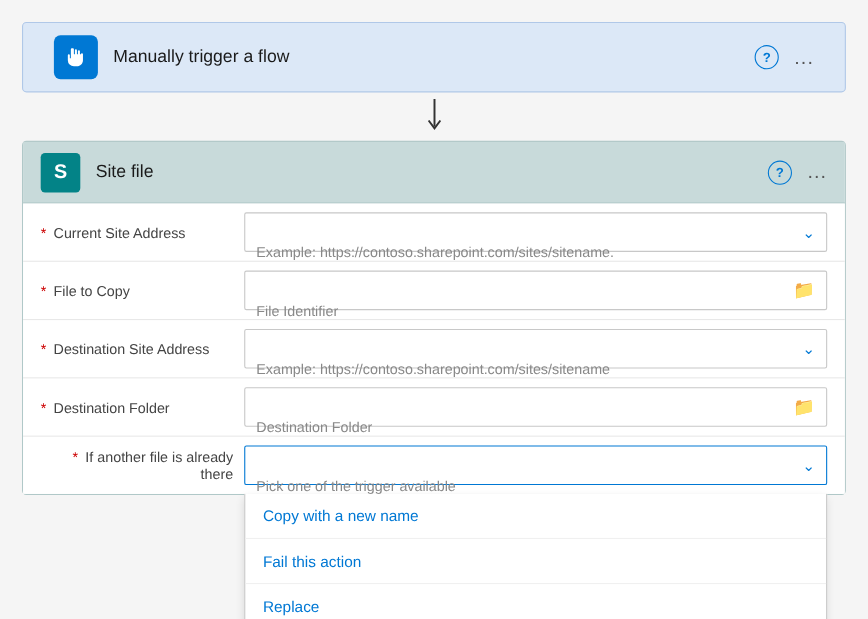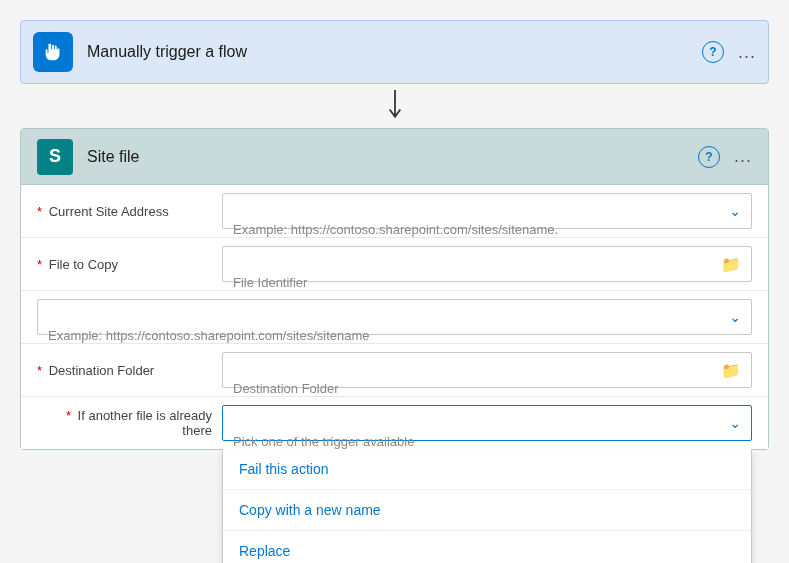--- a/index.html
+++ b/index.html
@@ -21,21 +21,21 @@
     }
 
     
     .trigger-block {
       width: 100%;
       background: #dce8f7;
       border: 1.5px solid #b0c8e8;
       border-radius: 4px;
       display: flex;
       align-items: center;
-      padding: 0 12px;
+      padding: 0 28px;
       height: 64px;
     }
     .trigger-icon {
       width: 40px;
       height: 40px;
       background: #0078d4;
       border-radius: 6px;
       display: flex;
       align-items: center;
       justify-content: center;
@@ -268,20 +268,24 @@
             <span class="required-star">*</span>
             <span>File to Copy</span>
           </div>
           <div class="form-input">
             <span class="form-input-placeholder">File Identifier</span>
             <span class="folder-icon">📁</span>
           </div>
         </div>
 
         <div class="form-row">
+          <div class="form-label">
+            <span class="required-star">*</span>
+            <span>Destination Site Address</span>
+          </div>
           <div class="form-input">
             <span class="form-input-placeholder">Example: https://contoso.sharepoint.com/sites/sitename</span>
             <span class="dropdown-chevron">⌄</span>
           </div>
         </div>
 
         <div class="form-row">
           <div class="form-label">
             <span class="required-star">*</span>
             <span>Destination Folder</span>
@@ -299,22 +303,22 @@
           </div>
           <div class="form-input active-dropdown">
             <span class="form-input-placeholder">Pick one of the trigger available</span>
             <span class="dropdown-chevron">⌄</span>
           </div>
         </div>
 
       </div>
 
       <div class="dropdown-menu" style="top: calc(100%); left: 201px; width: calc(100% - 217px);">
+        <div class="dropdown-item">Copy with a new name</div>
         <div class="dropdown-item">Fail this action</div>
-        <div class="dropdown-item">Copy with a new name</div>
         <div class="dropdown-item">Replace</div>
 
       </div>
 
     </div>
   </div>
 
 </div>
 
 </body></html>

